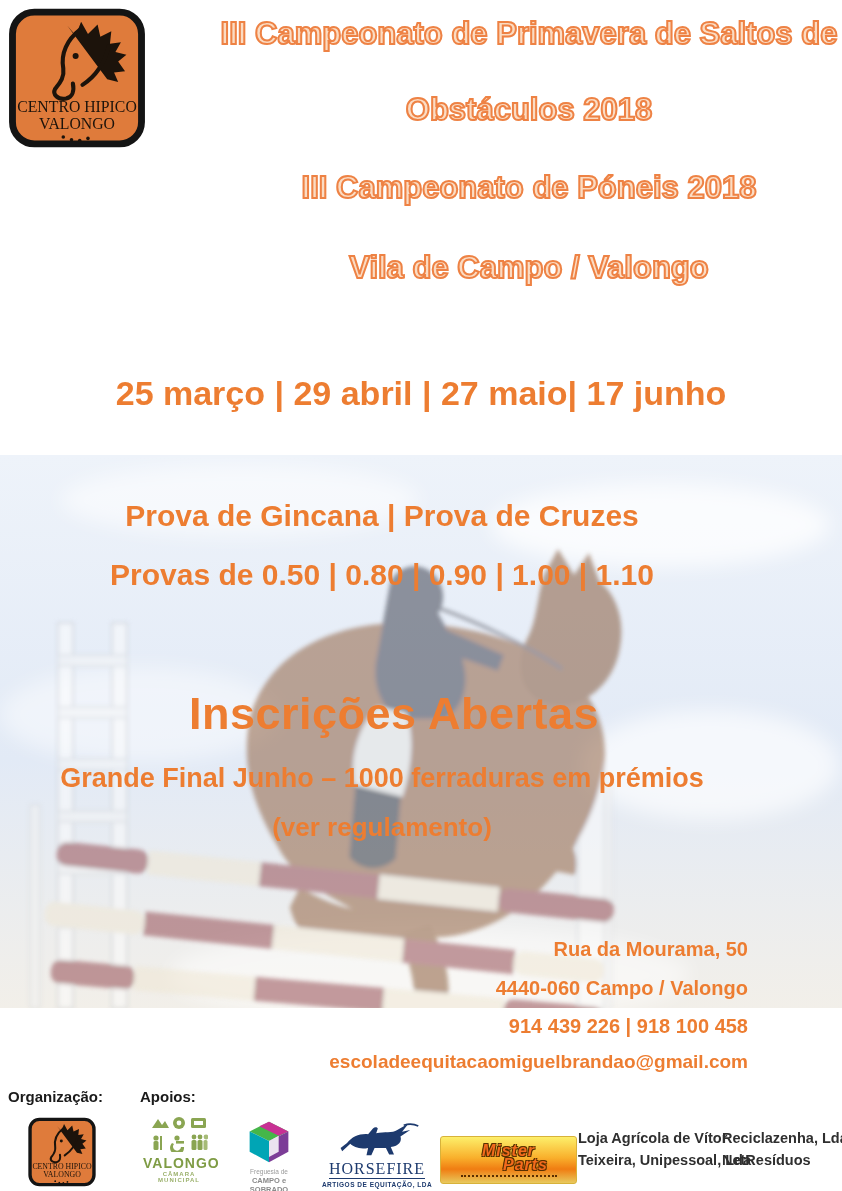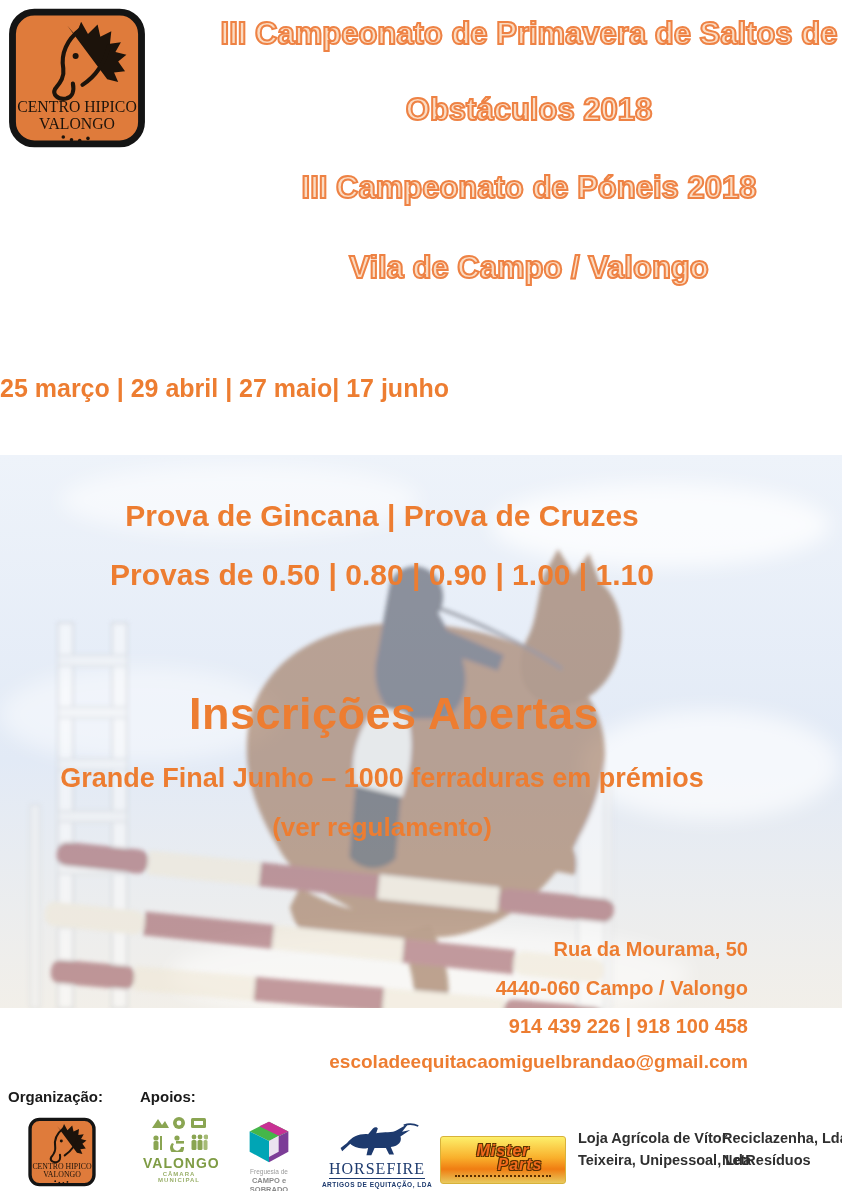--- a/index.html
+++ b/index.html
@@ -25,22 +25,22 @@
     margin-left:37px;
   }
   .hl-1 { top:16px; }
   .hl-2 { top:92px; }
   .hl-3 { top:170px; }
   .hl-4 { top:250px; }
 
   .solid-orange { color:#ED7D31; font-weight:bold; }
 
   .dates {
-    position:absolute; left:0; top:374px; width:842px; text-align:left;
-    font-size:25px;
+    position:absolute; left:0; top:374px; width:842px; text-align:center;
+    font-size:34px;
   }
 
   
   .photo { position:absolute; left:0; top:455px; width:842px; height:553px; }
 
   
   .centerline { position:absolute; left:0; width:764px; text-align:center; white-space:nowrap; }
   .events-1 { top:499px; font-size:30px; }
   .events-2 { top:558px; font-size:30px; }
   .registration { top:688px; font-size:45px; letter-spacing:0.5px;padding-left:24px; }
@@ -57,21 +57,21 @@
 
   
   .footer-label { position:absolute; font-size:15px; font-weight:bold; color:#1a1a1a; }
   .lbl-org { left:8px; top:1088px; }
   .lbl-apoios { left:140px; top:1088px; }
   .sponsor { position:absolute; }
   .sp-valongo { left:143px; top:1116px; width:72px; height:68px; text-align:center; }
   .sp-freguesia { left:232px; top:1120px; width:74px; height:64px; text-align:center; }
   .sp-horsefire { left:320px; top:1122px; width:114px; height:66px; text-align:center; }
   .sp-mister {
-    left:440px; top:1136px; width:126px; height:48px;
+    left:440px; top:1136px; width:137px; height:48px;
     background:linear-gradient(180deg,#fdef6a 0%,#f9b02c 45%,#f07d12 70%,#e8c95d 100%);
     border:1px solid #d8b23a; border-radius:3px;
     display:flex; flex-direction:column; align-items:center; justify-content:center;
   }
   .mister-word {
     font-style:italic; font-weight:bold; font-size:16px; line-height:14px;
     color:#f46a1d;
     text-shadow:-1px -1px 0 #5a3100, 1px -1px 0 #5a3100, -1px 1px 0 #5a3100, 1px 1px 0 #5a3100;
     letter-spacing:1px;
   }

